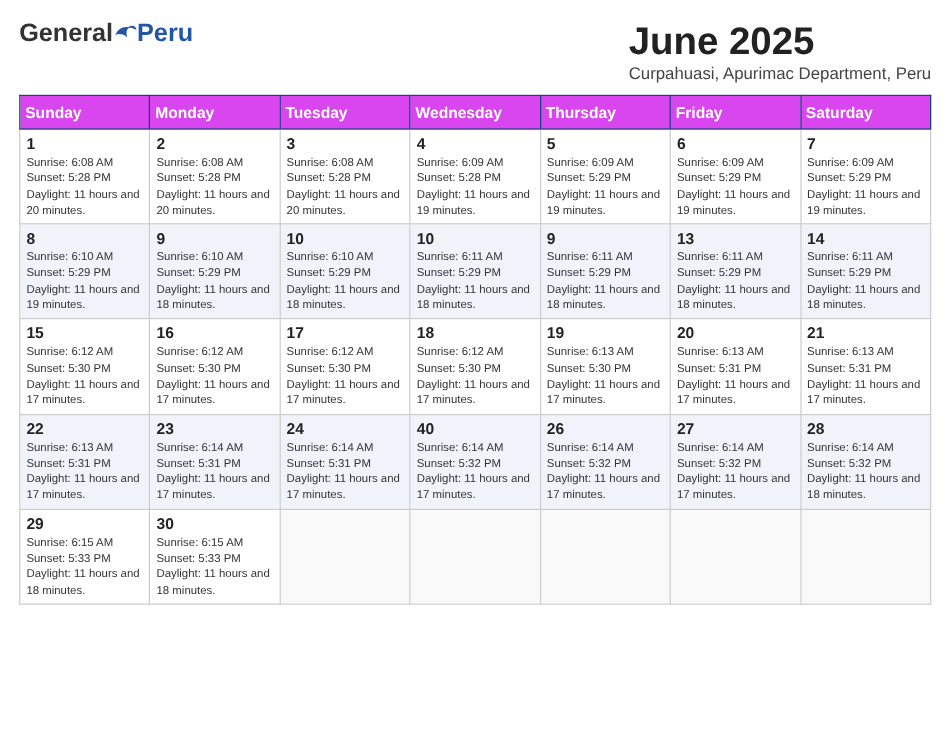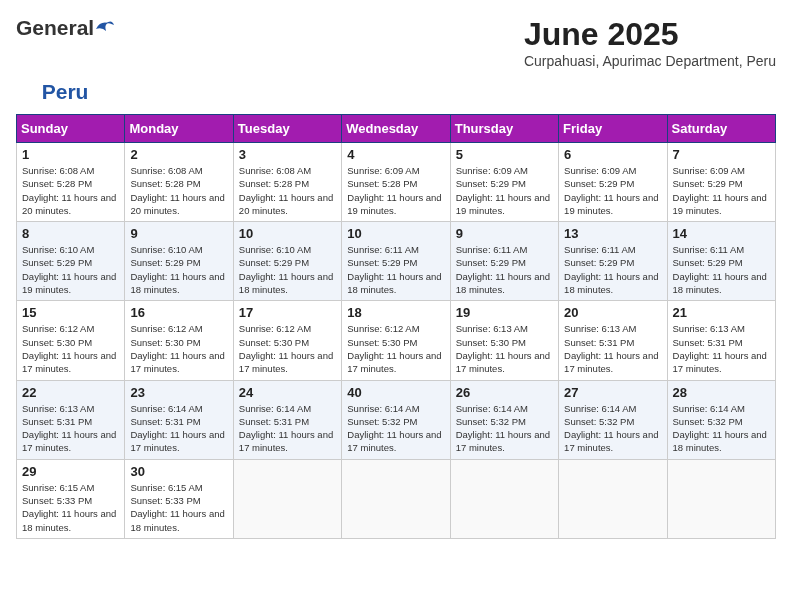--- a/index.html
+++ b/index.html
@@ -11,43 +11,42 @@
       padding: 16px;
     }
     .header {
       display: flex;
       justify-content: space-between;
       align-items: flex-start;
       margin-bottom: 10px;
     }
     .logo {
       display: flex;
-      flex-direction: column;
-      align-items: center;
-      gap: 40px;
+      flex-direction: row;
+      align-items: flex-end;
     }
     .title-block {
       text-align: left;
     }
     .month-year {
       font-size: 32px;
       font-weight: bold;
       color: #222;
     }
     .location {
       font-size: 14px;
       color: #444;
     }
     .calendar {
       width: 100%;
       border-collapse: collapse;
       border: 1px solid #ccc;
     }
     .calendar th {
-      background: #a21caf;
+      background: #d946ef;
       color: #fff;
       font-size: 13px;
       font-weight: bold;
       padding: 6px 4px;
       text-align: left;
       border: 1px solid #1a4080;
     }
     .calendar td {
       vertical-align: top;
       border: 1px solid #ccc;

